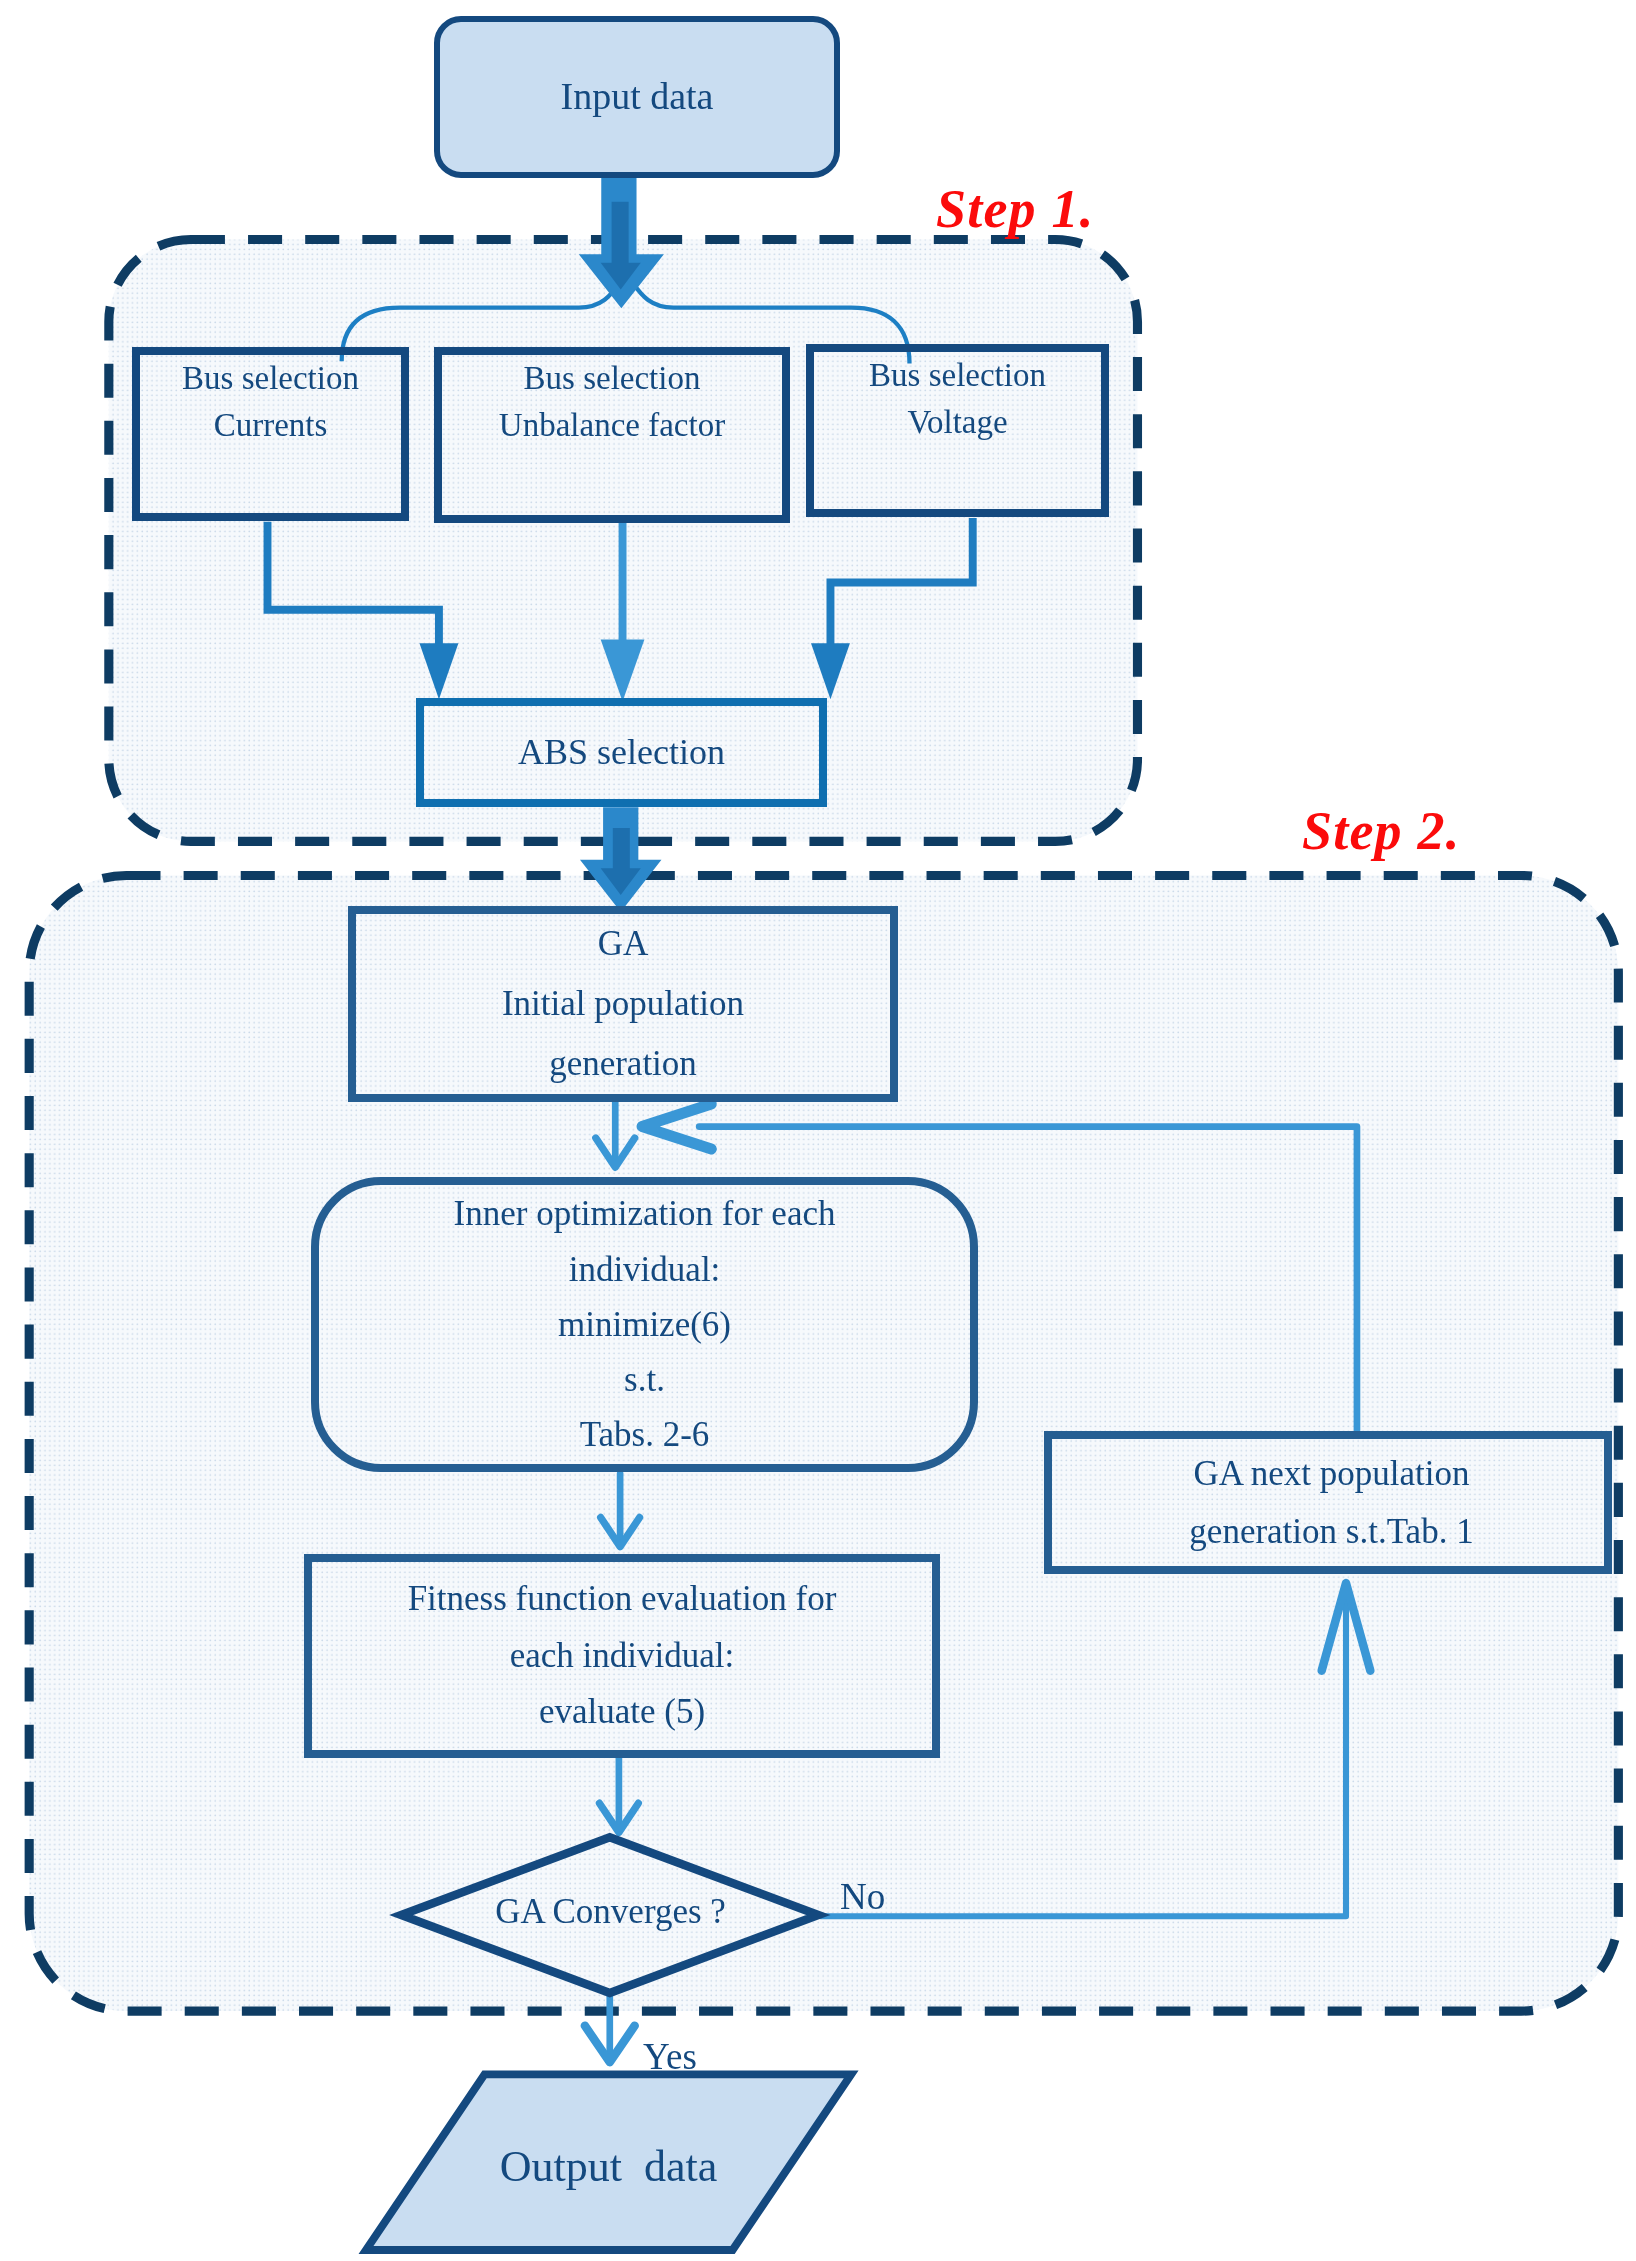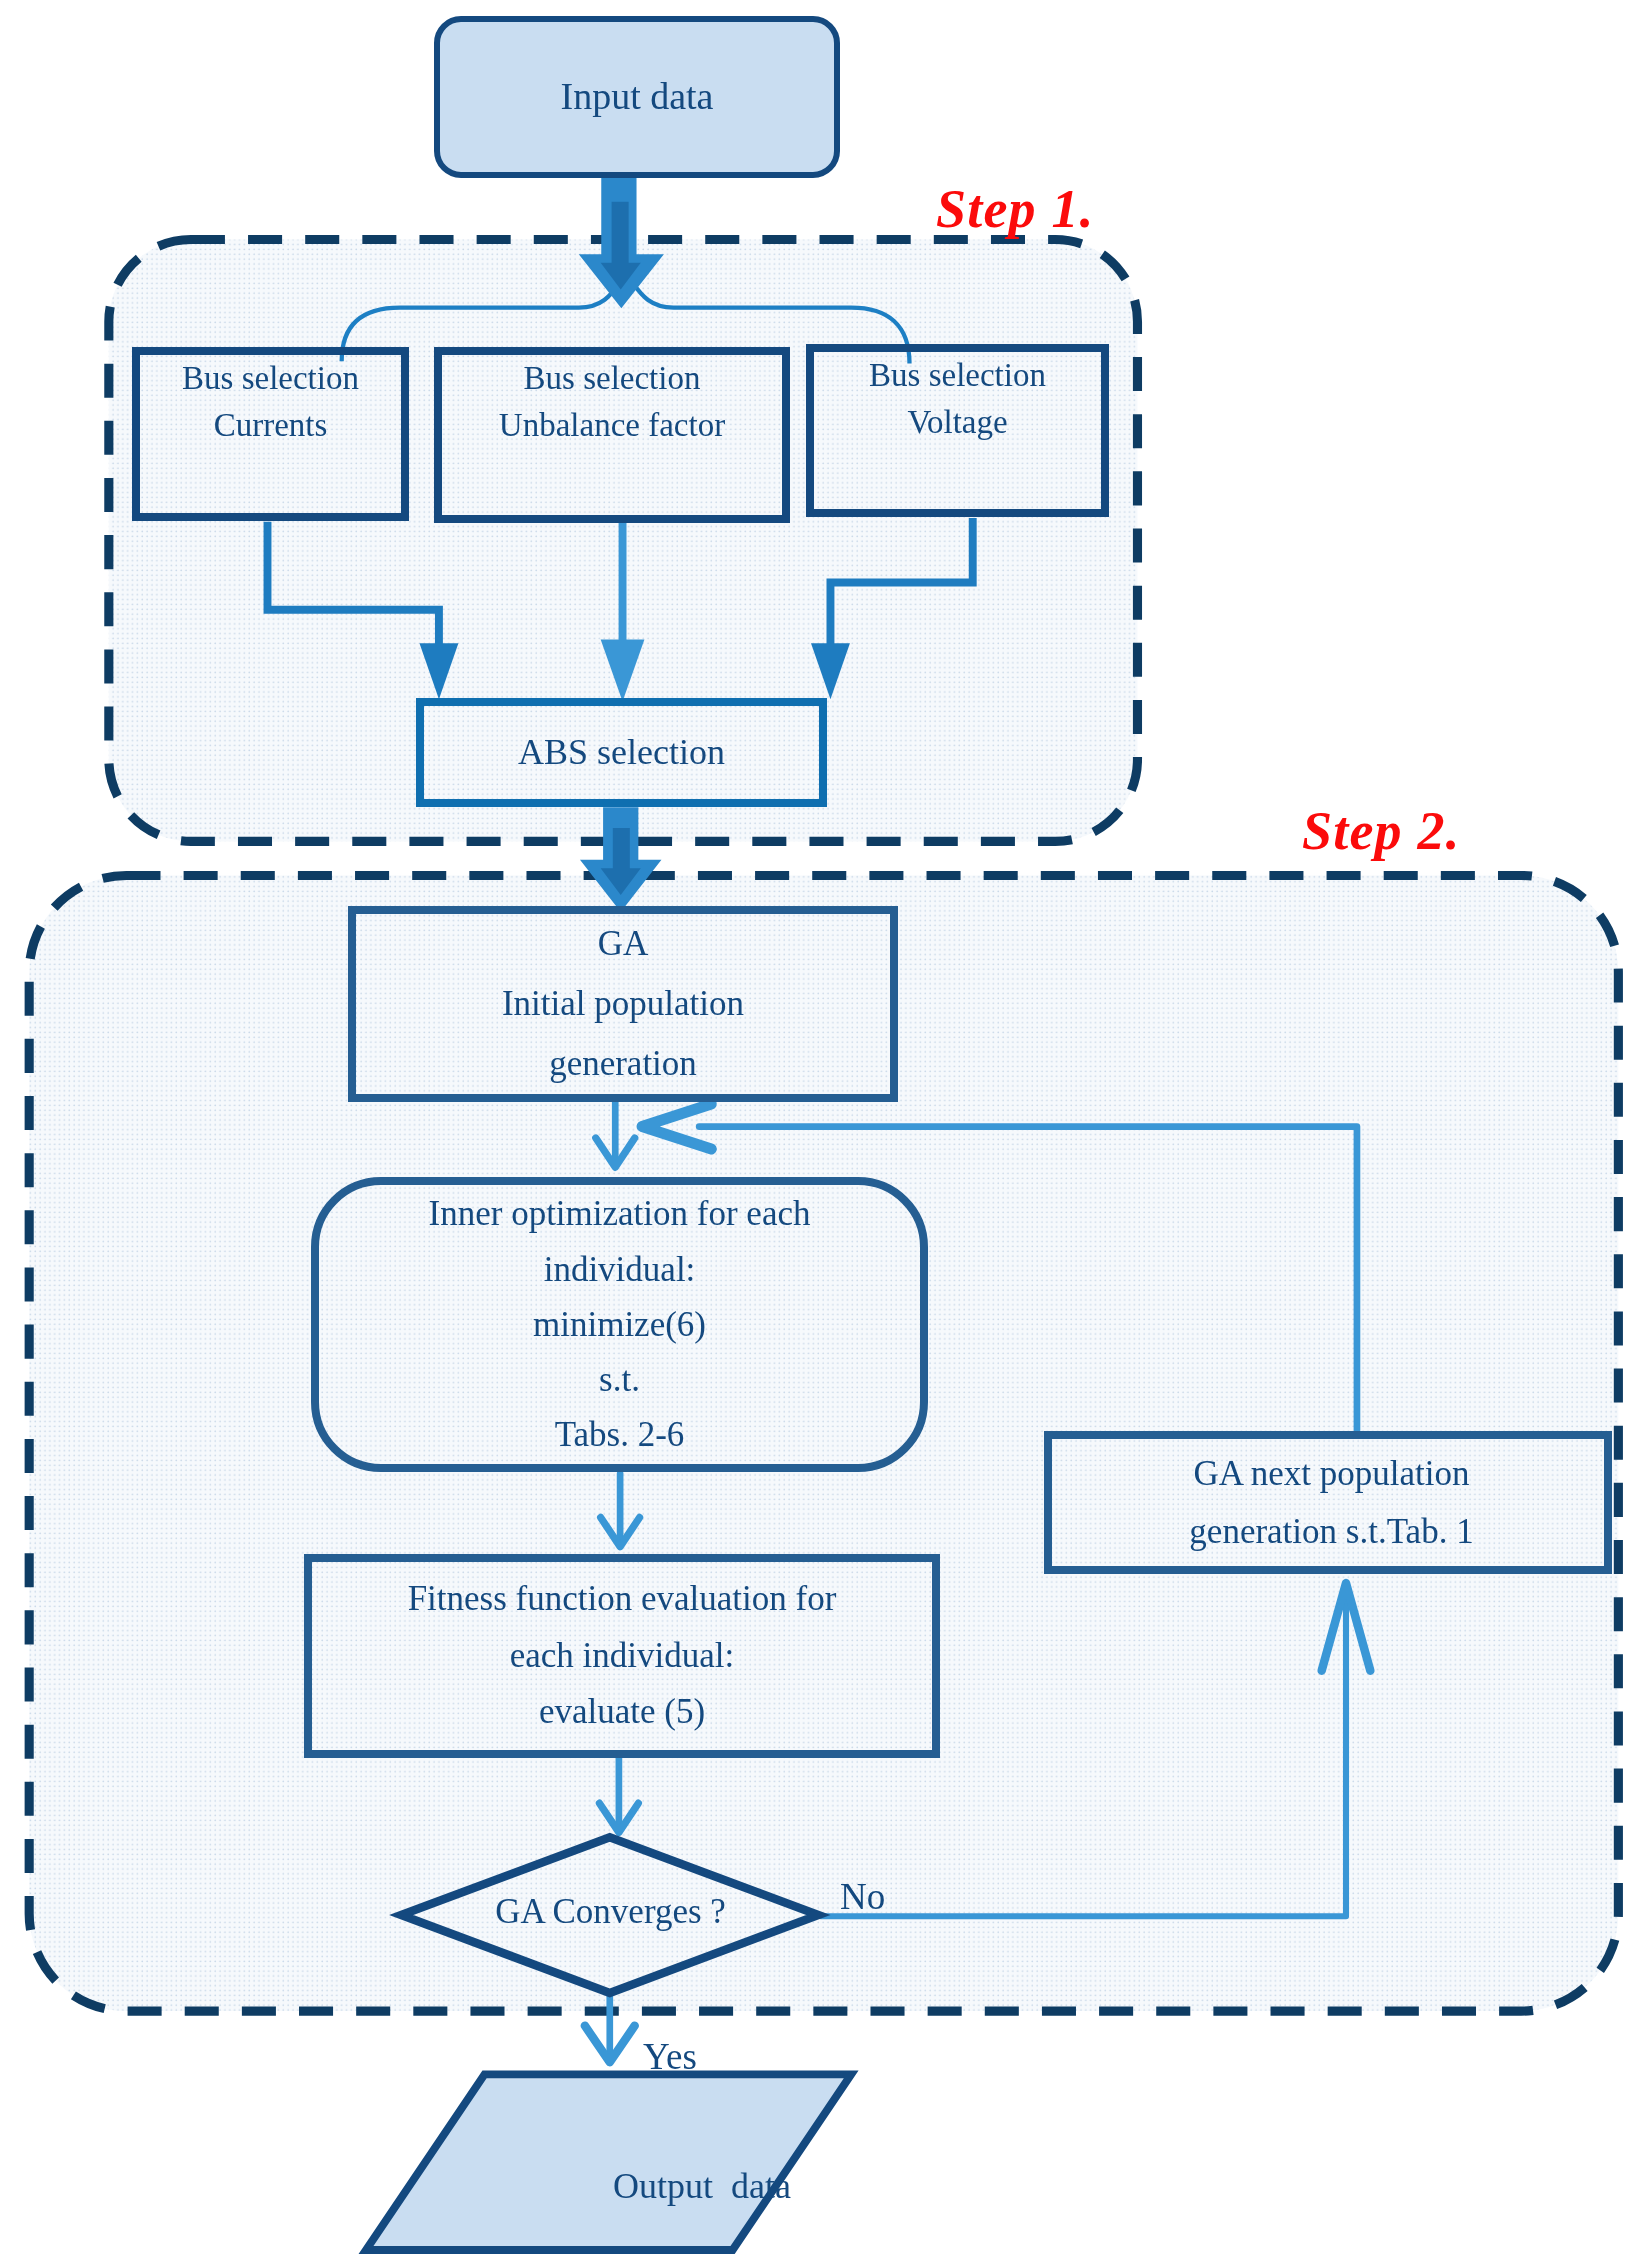--- a/index.html
+++ b/index.html
@@ -64,21 +64,21 @@
   .fit-node{font-size:35px;line-height:1.62;}
   .next-node{font-size:35px;line-height:1.65;padding-left:7px;}
   .free-label{position:absolute;font-size:37px;color:var(--text-blue);margin-top:16px;}
   .step-label{
     position:absolute;
     font-size:54px;font-weight:700;font-style:italic;
     color:var(--step-label-red);
     letter-spacing:1.2px;
   }
   .diamond-text{position:absolute;width:381px;text-align:center;font-size:35px;}
-  .output-text{position:absolute;width:365px;text-align:right;font-size:36px;white-space:pre-wrap;margin-top:24px;}
+  .output-text{position:absolute;width:365px;text-align:center;font-size:44px;white-space:pre-wrap;}
 </style>
 </head>
 <body>
 
 <div class="stage">
 
   <svg class="layer" viewBox="0 0 2691 3719">
     <defs>
       <pattern id="dots" width="8" height="8" patternUnits="userSpaceOnUse">
         <rect width="8" height="8" fill="#f6f9fc"></rect>
@@ -155,21 +155,21 @@
   <div class="node light-border ga-node" style="left:348px;top:906px;width:550px;height:196px;">
     <span class="txt">GA
 Initial population
 generation</span>
   </div>
 
   <div class="node abs-node" style="left:416px;top:698px;width:411px;height:109px;">
     <span class="txt">ABS selection</span>
   </div>
 
-  <div class="node inner-node" style="left:311px;top:1177px;width:617px;height:295px;">
+  <div class="node inner-node" style="left:311px;top:1177px;width:667px;height:295px;">
     <span class="txt">Inner optimization for each
 individual:
 minimize(6)
 s.t.
 Tabs. 2-6</span>
   </div>
 
   <div class="node light-border fit-node" style="left:304px;top:1554px;width:636px;height:204px;">
     <span class="txt">Fitness function evaluation for
 each individual:

